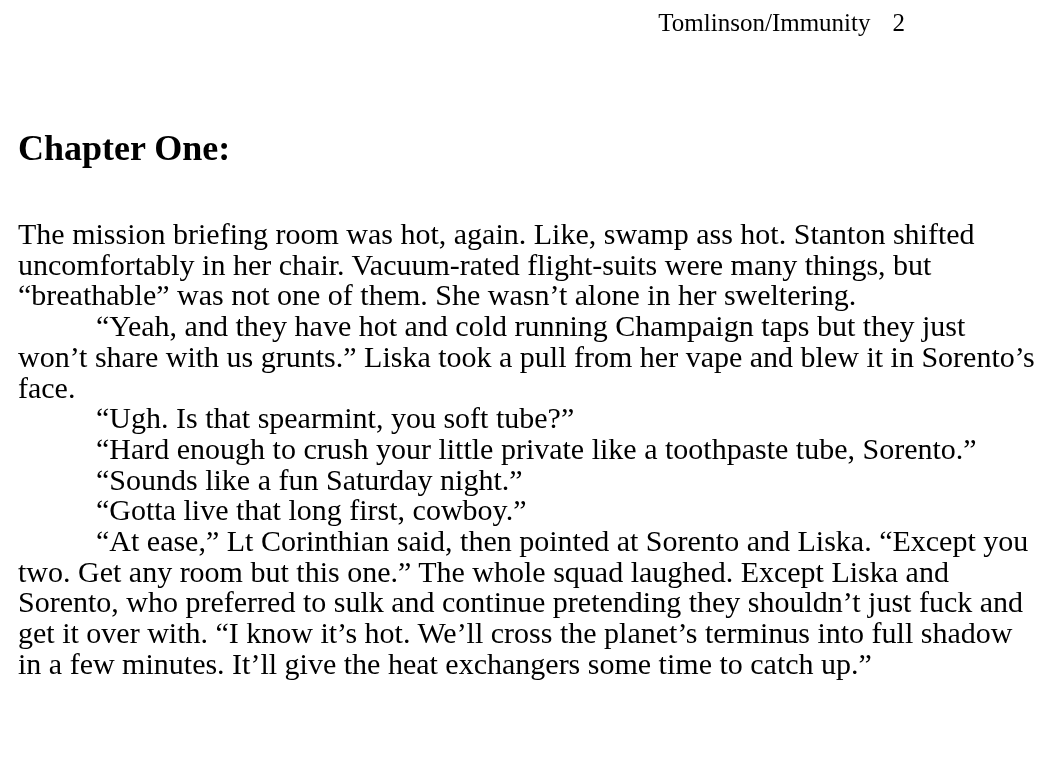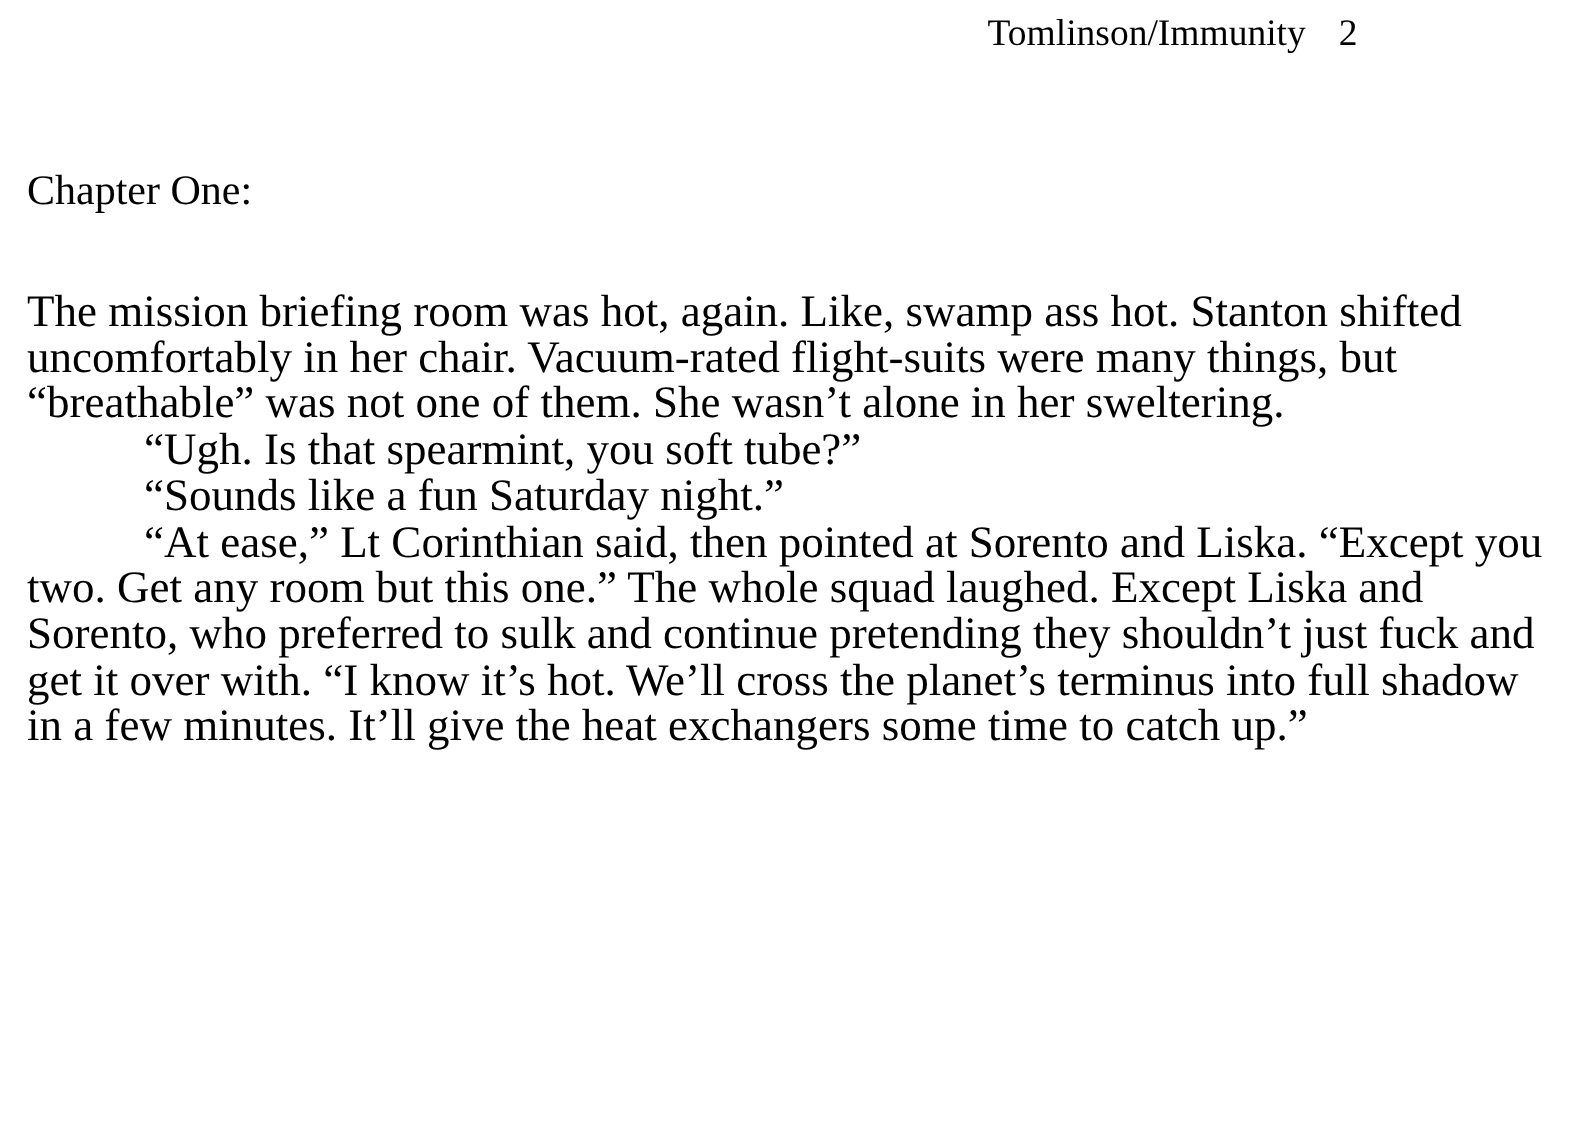--- a/index.html
+++ b/index.html
@@ -35,24 +35,24 @@
   .running-header .slug { }
   .running-header .page-number { }
 
   .body-block {
     position: absolute;
     top: 110px;
     left: 18px;
     width: 1018px;
   }
   h1.chapter-title {
-    font-weight: normal;
-    font-size: 28px;
+    font-weight: bold;
+    font-size: 36px;
     line-height: 1.25;
-    margin: 0 0 48px 0;
+    margin: 16px 0 48px 0;
   }
   p.para {
     font-size: 30px;
     line-height: 30.7px;
     margin: 0;
     text-align: left;
     text-indent: 0;
   }
   p.indent {
     text-indent: 78px;
@@ -65,18 +65,21 @@
 
   <div class="running-header">
     <span class="slug">Tomlinson/Immunity</span>
     <span class="page-number">2</span>
   </div>
 
   <div class="body-block">
     <h1 class="chapter-title">Chapter One:</h1>
 
     <p class="para">The mission briefing room was hot, again. Like, swamp ass hot. Stanton shifted uncomfortably in her chair. Vacuum-rated flight-suits were many things, but “breathable” was not one of them. She wasn’t alone in her sweltering.</p>
+    <p class="para indent">“Yeah, and they have hot and cold running Champaign taps but they just won’t share with us grunts.” Liska took a pull from her vape and blew it in Sorento’s face.</p>
     <p class="para indent">“Ugh. Is that spearmint, you soft tube?”</p>
+    <p class="para indent">“Hard enough to crush your little private like a toothpaste tube, Sorento.”</p>
     <p class="para indent">“Sounds like a fun Saturday night.”</p>
+    <p class="para indent">“Gotta live that long first, cowboy.”</p>
     <p class="para indent">“At ease,” Lt Corinthian said, then pointed at Sorento and Liska. “Except you two. Get any room but this one.” The whole squad laughed. Except Liska and Sorento, who preferred to sulk and continue pretending they shouldn’t just fuck and get it over with. “I know it’s hot. We’ll cross the planet’s terminus into full shadow in a few minutes. It’ll give the heat exchangers some time to catch up.”</p>
   </div>
 
 </div>
 
 </body></html>

